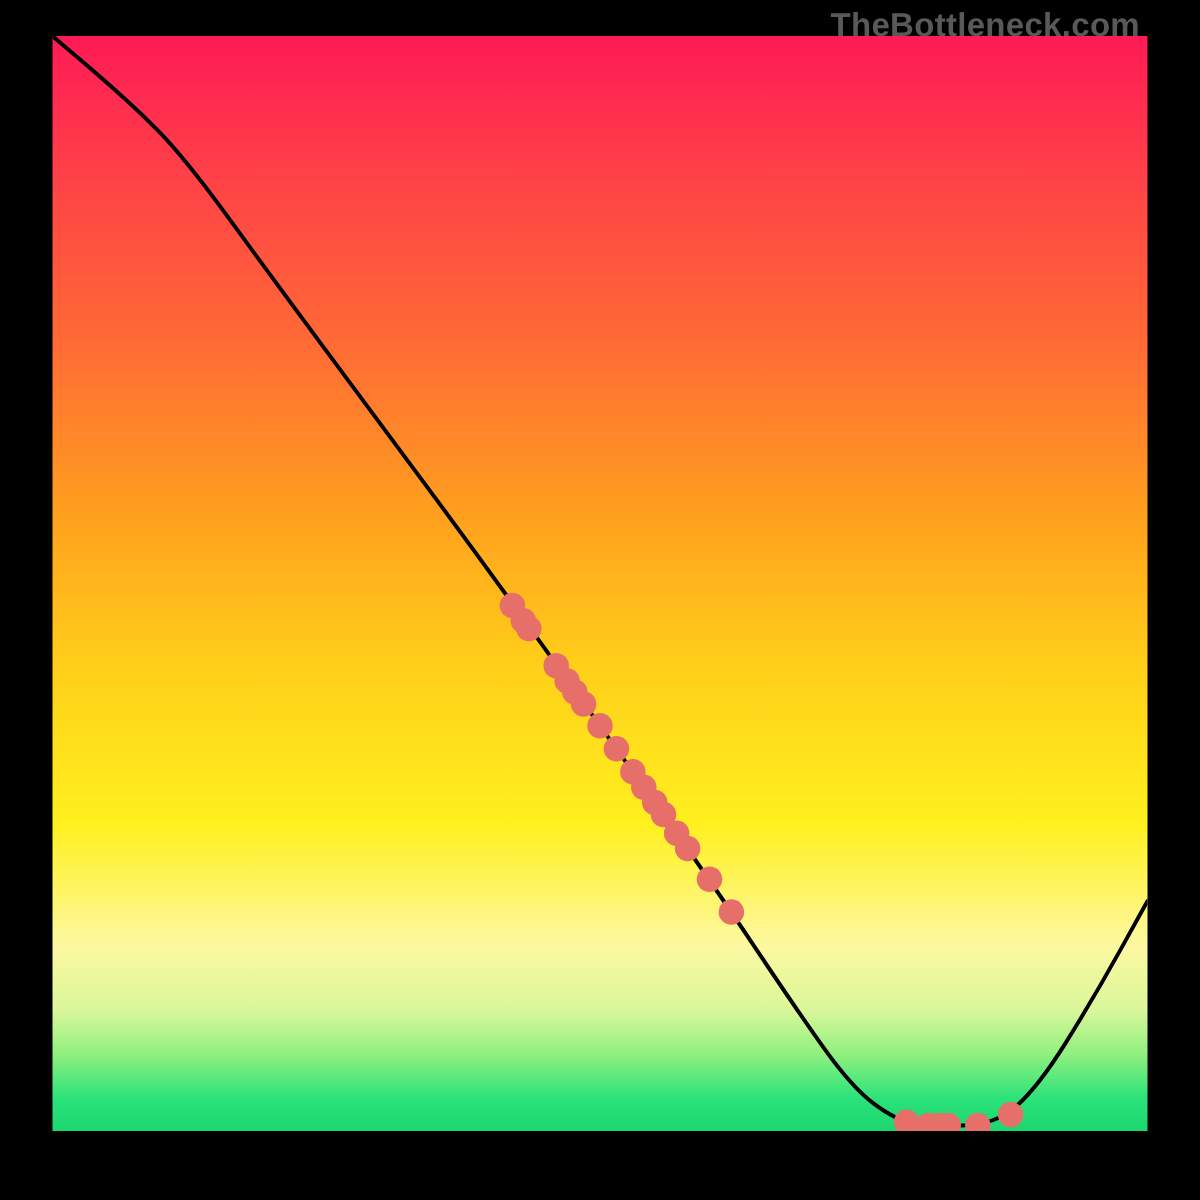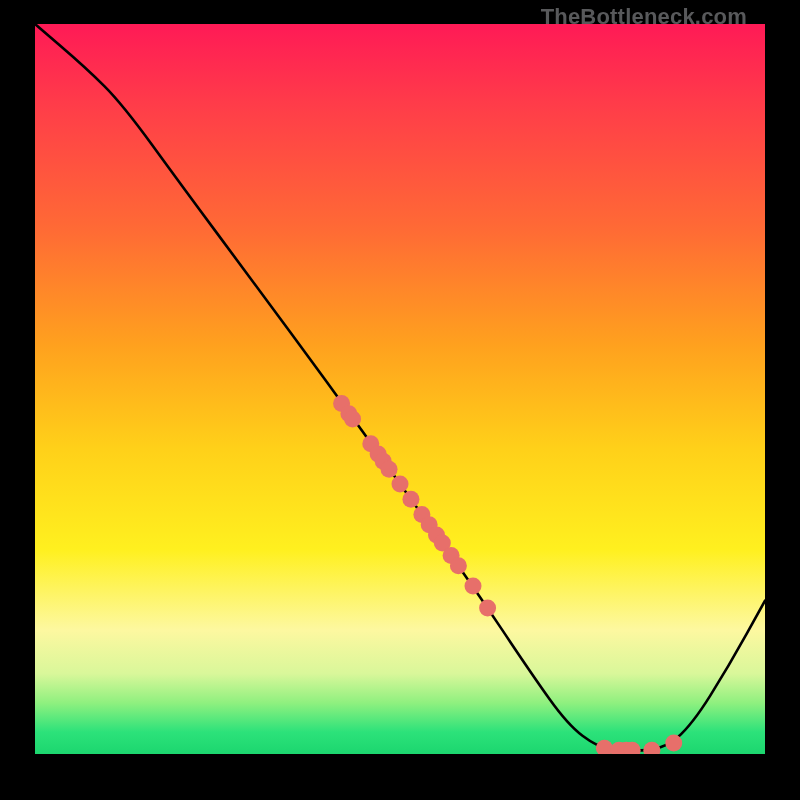--- a/index.html
+++ b/index.html
@@ -34,21 +34,21 @@
       #fdf8a0 83%,
       #d9f79a 89%,
       #8ff07f 93%,
       #2ce27a 97%,
       #1cd66f 100%
     );
   }
   .attribution {
     position: absolute;
     top: 4px;
-    right: 53px;
+    right: 40px;
     font-family: Arial, Helvetica, sans-serif;
     font-size: 22px;
     font-weight: 600;
     color: #58595b;
     letter-spacing: 0.2px;
   }
   svg.curve {
     position: absolute;
     left: 0;
     top: 0;

